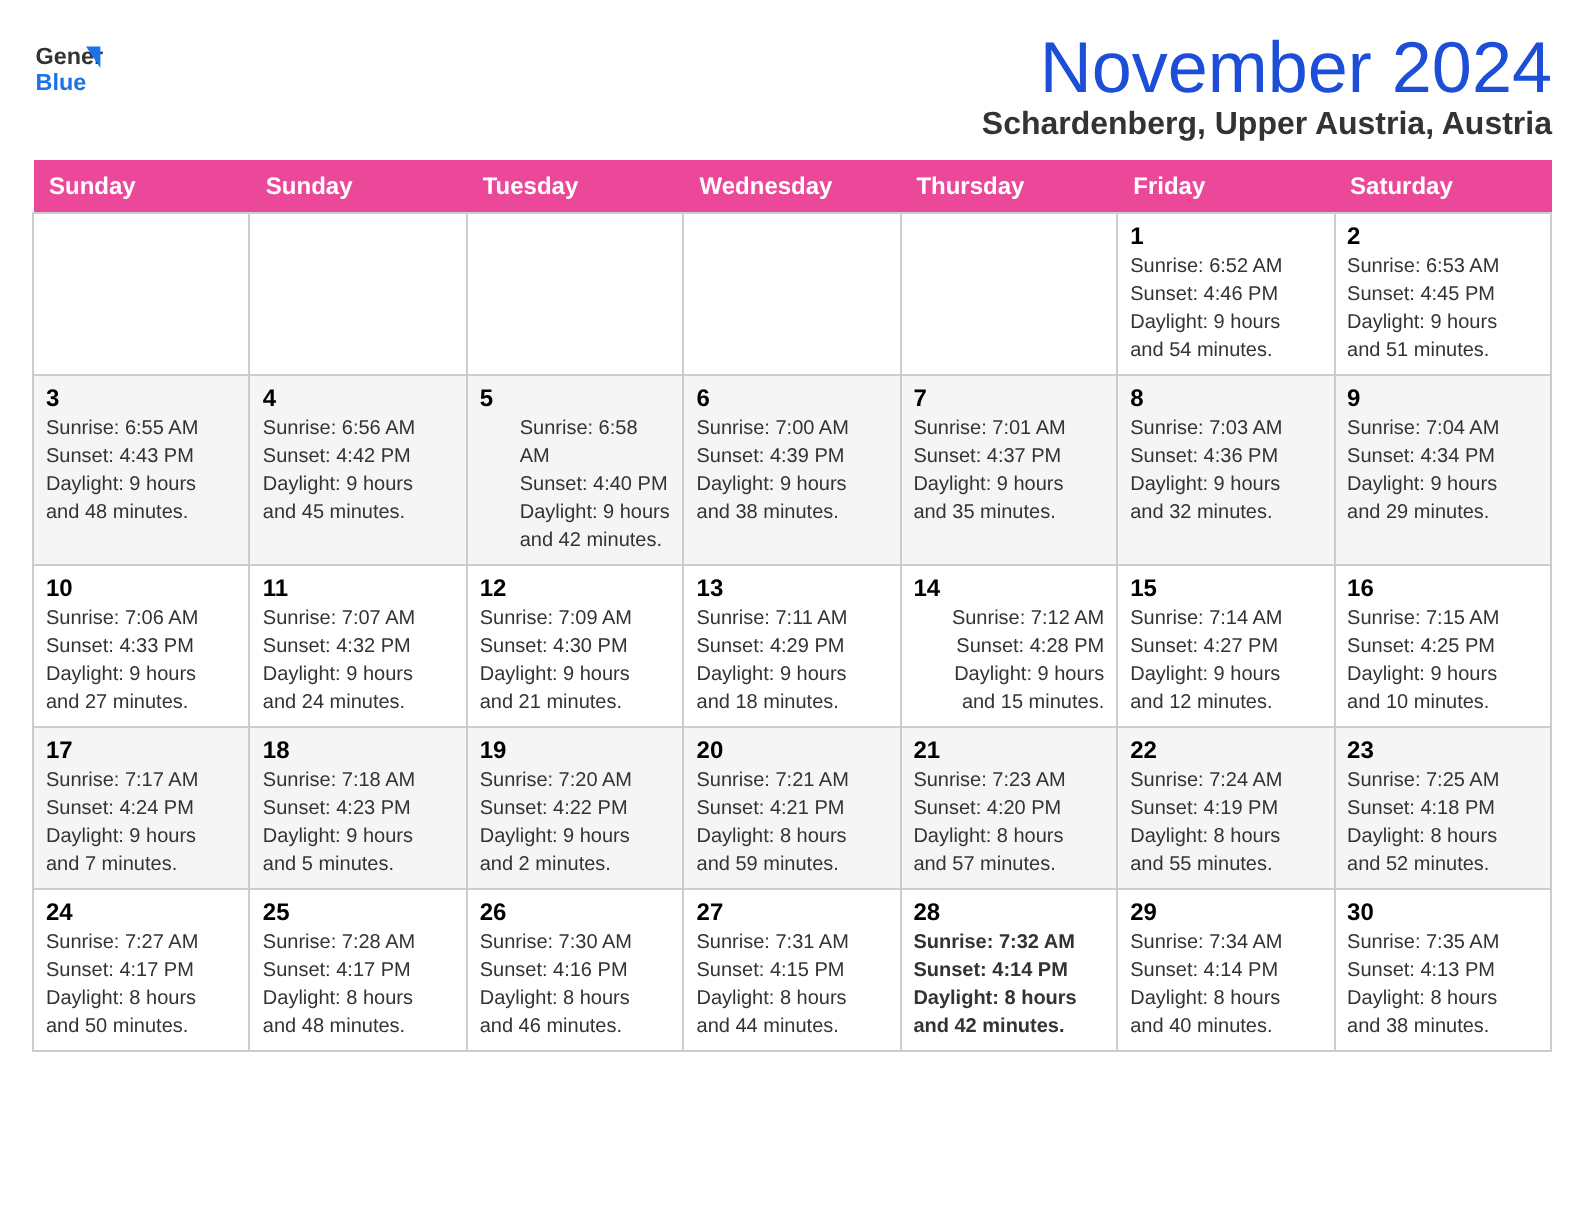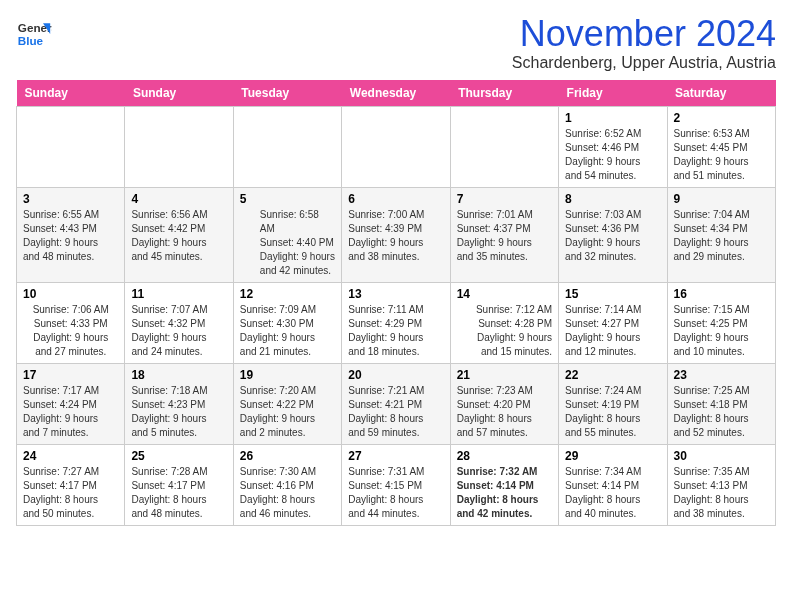--- a/index.html
+++ b/index.html
@@ -30,21 +30,21 @@
     }
     .month-title {
       font-size: 36px;
       font-weight: 300;
       color: #1d4ed8;
       line-height: 1;
     }
     .location-title {
       font-size: 16px;
       color: #333;
-      font-weight: normal;
+      font-weight: bold;
       margin-top: 2px;
     }
     table {
       width: 100%;
       border-collapse: collapse;
       font-size: 11px;
     }
     thead th {
       background-color: #ec4899;
       color: #fff;
@@ -177,21 +177,21 @@
           <span class="day-num">9</span>
           <div class="day-detail" style="white-space: pre-line;">Sunrise: 7:04 AM
 Sunset: 4:34 PM
 Daylight: 9 hours
 and 29 minutes.</div>
         </td>
       </tr>
       <tr>
         <td>
           <span class="day-num">10</span>
-          <div class="day-detail" style="white-space: pre-line; text-align: center;">Sunrise: 7:06 AM
+          <div class="day-detail" style="white-space: pre-line;">Sunrise: 7:06 AM
 Sunset: 4:33 PM
 Daylight: 9 hours
 and 27 minutes.</div>
         </td>
         <td>
           <span class="day-num">11</span>
           <div class="day-detail" style="white-space: pre-line;">Sunrise: 7:07 AM
 Sunset: 4:32 PM
 Daylight: 9 hours
 and 24 minutes.</div>

